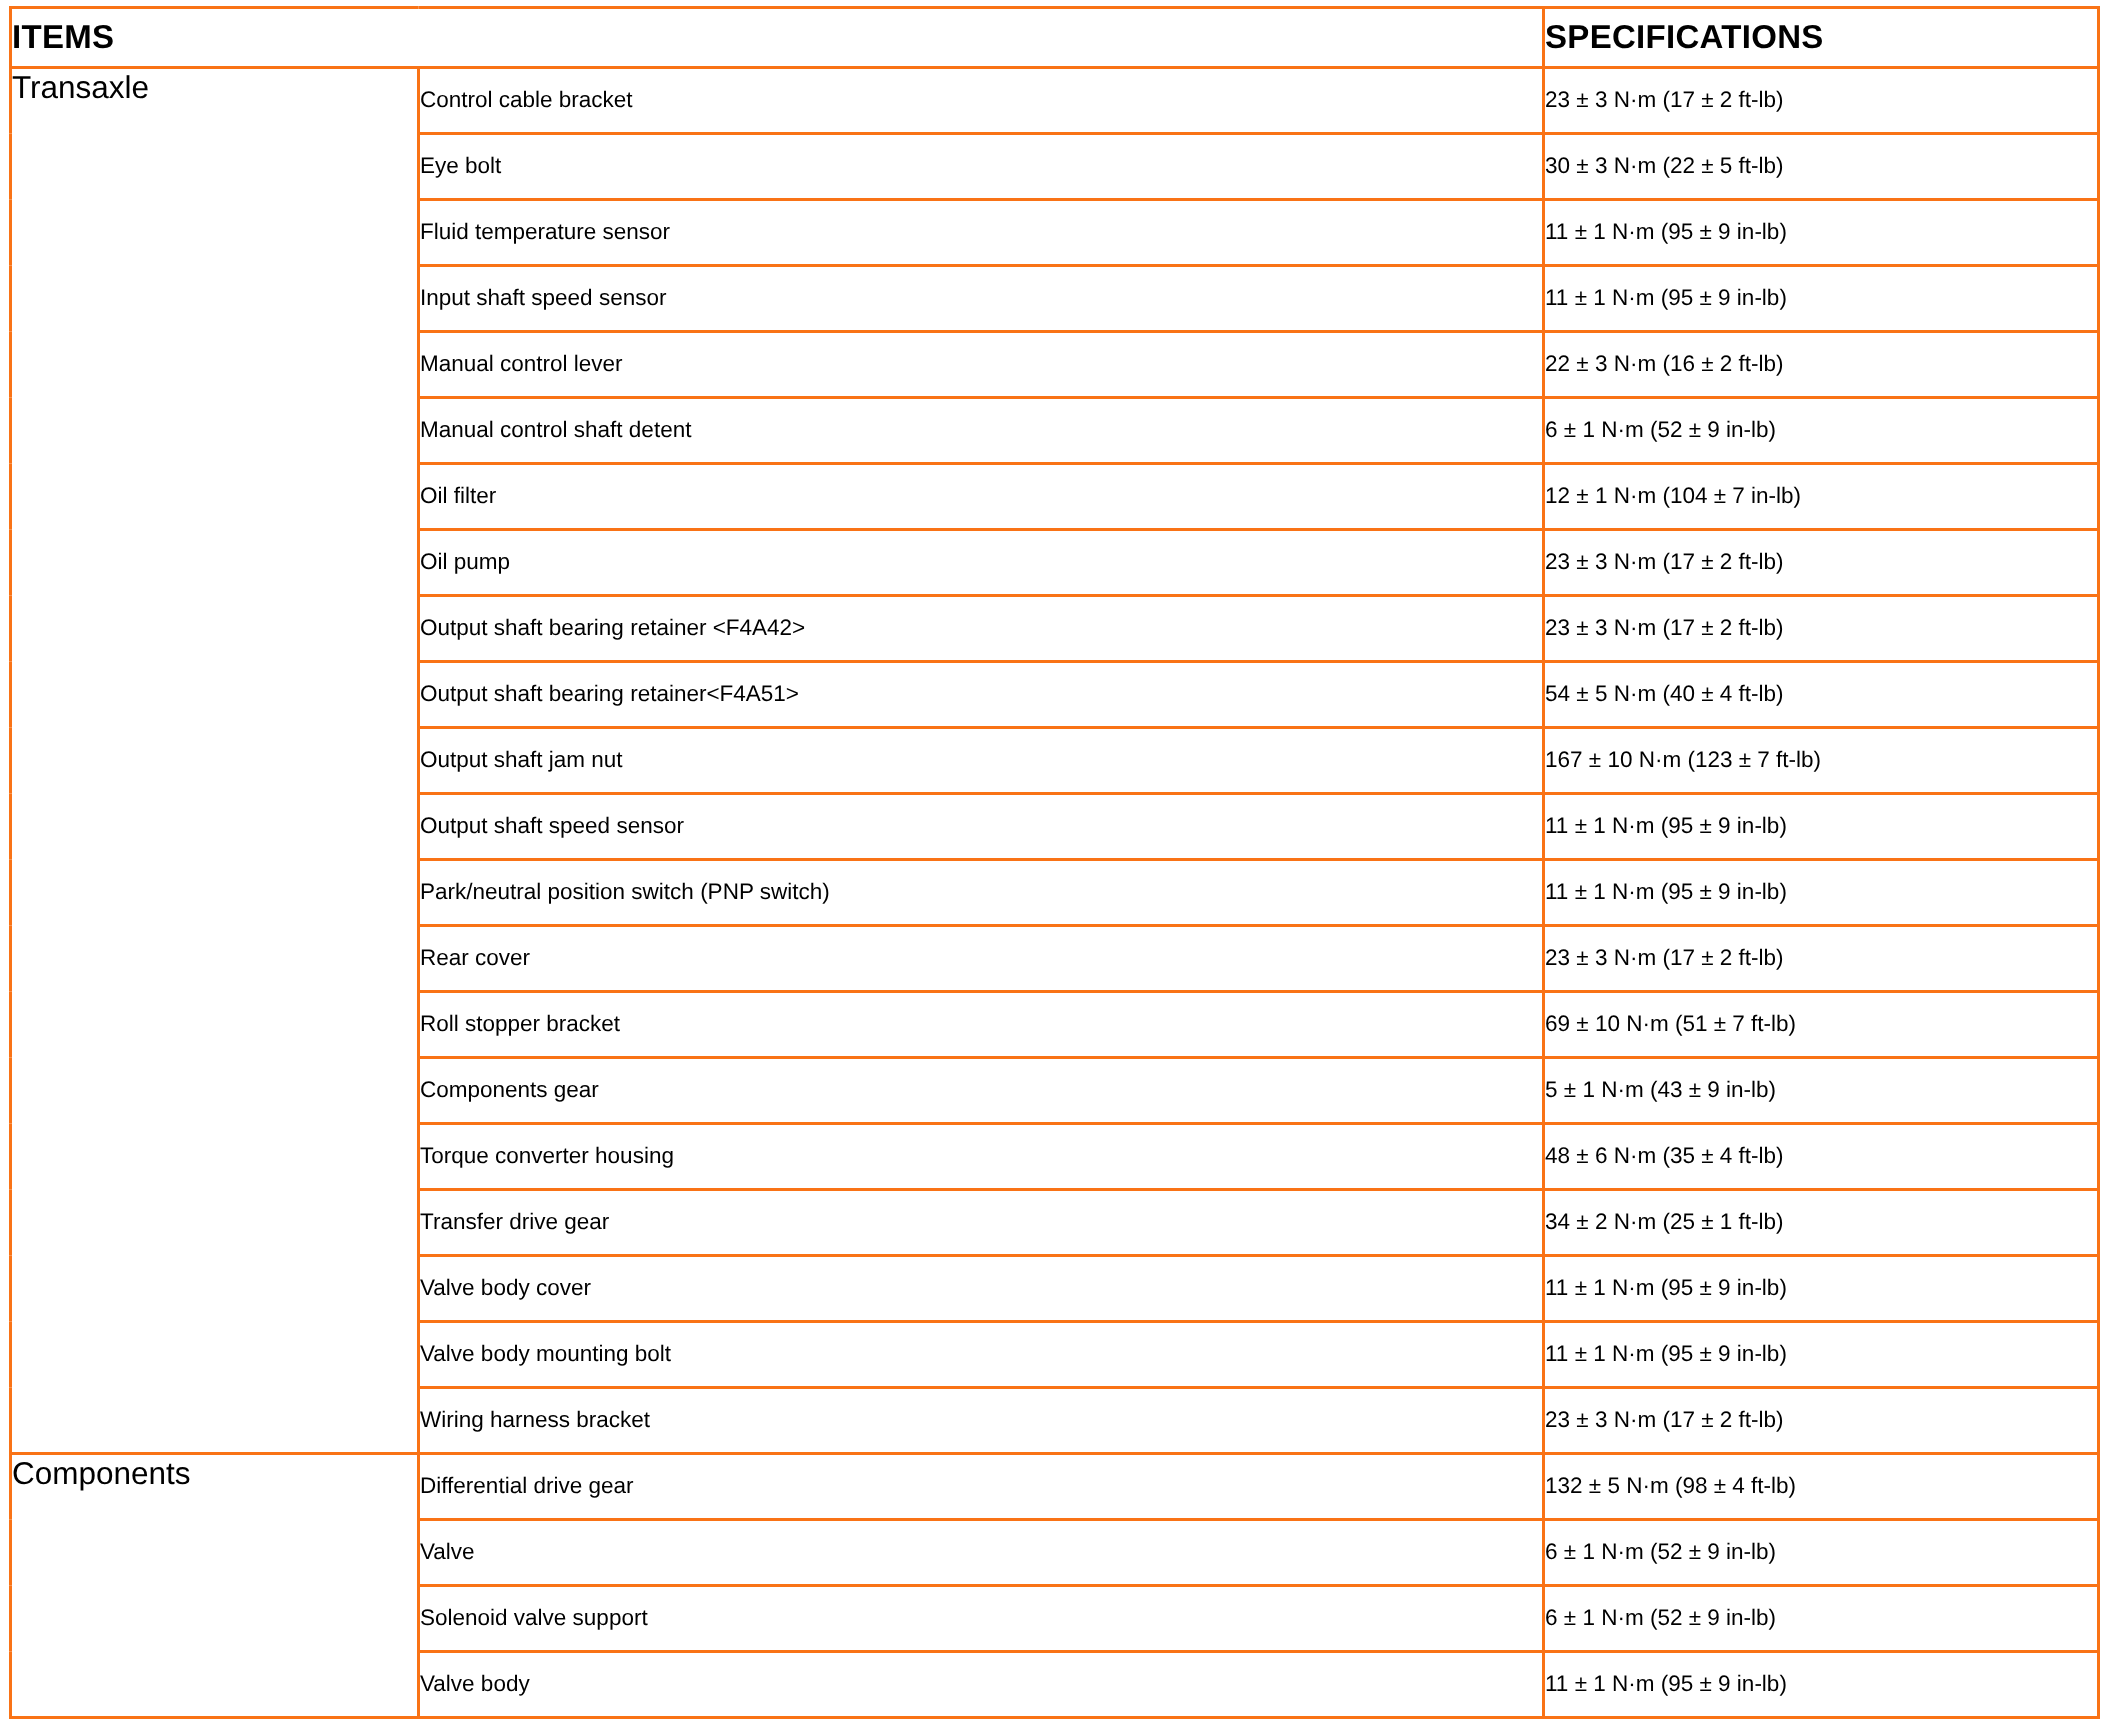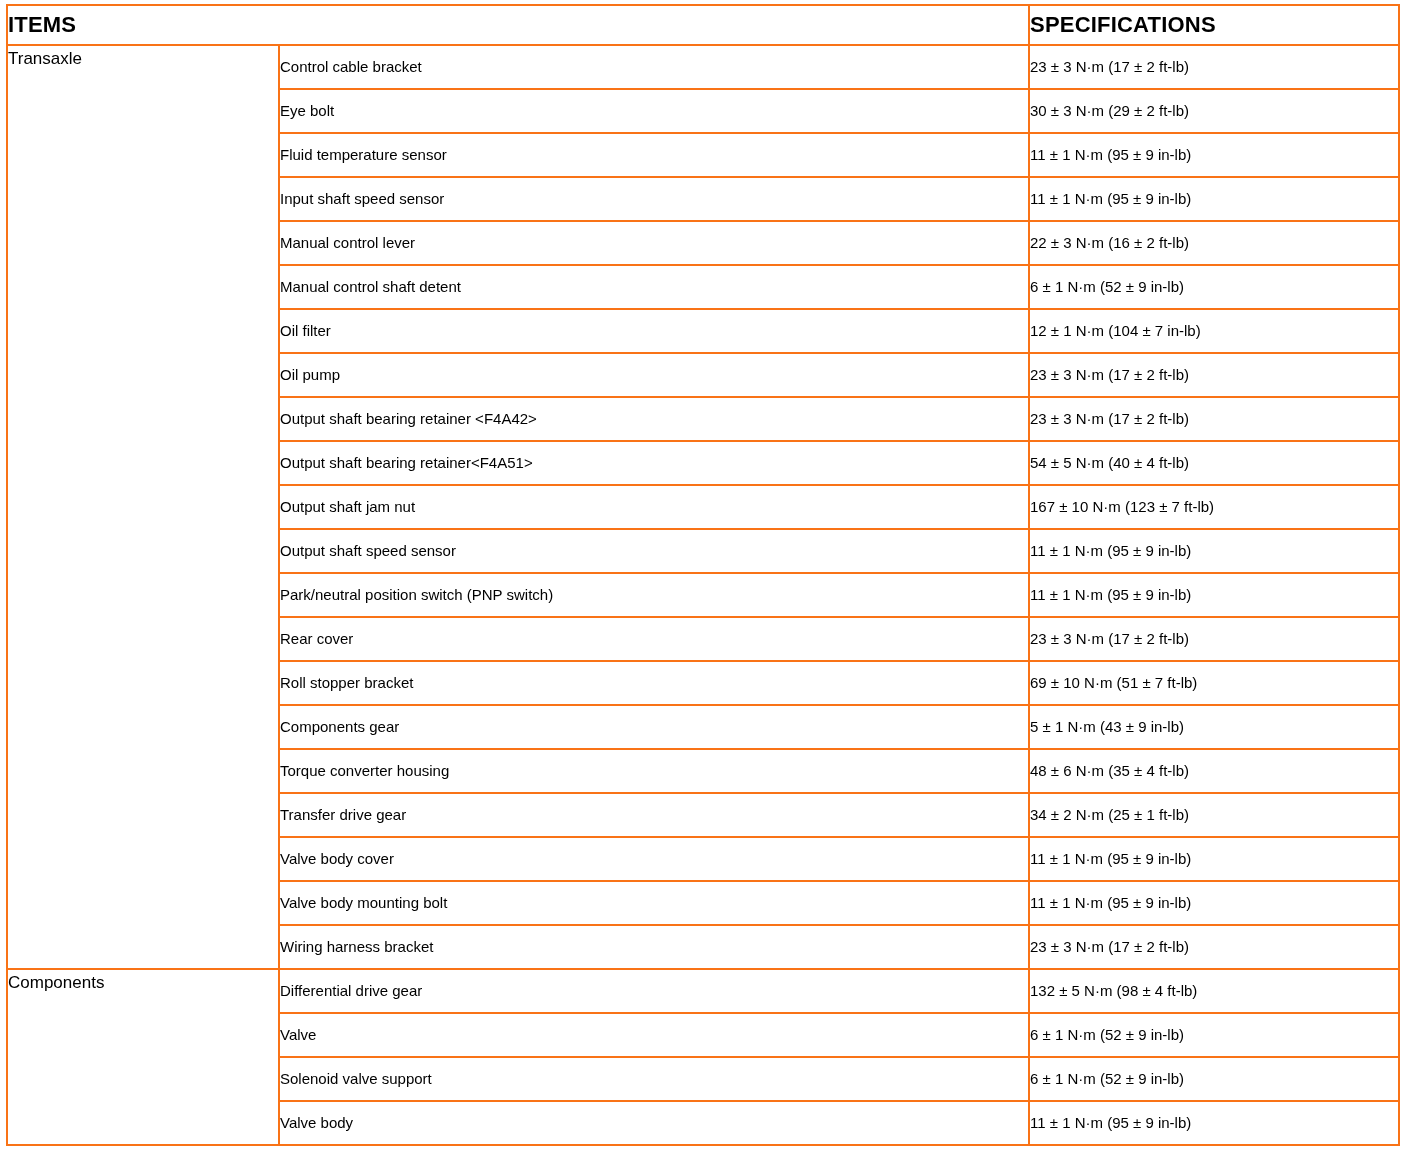--- a/index.html
+++ b/index.html
@@ -40,21 +40,21 @@
   }
   .cell {
     font-size: 15px;
     height: 42px;
     line-height: 42px;
     padding-left: 9px;
     white-space: nowrap;
     overflow: hidden;
   }
   .group-cell {
-    font-size: 17px;
+    font-size: 21px;
     padding: 8px 0 0 9px;
     line-height: 26px;
   }
   .thick-top { border-top-width: 3px; }
   .nowrap { white-space: nowrap; }
 </style>
 </head>
 <body>
 
 <table class="spec-table">
@@ -70,21 +70,21 @@
     </tr>
   </thead>
   <tbody id="table-body">
       <tr>
         <td class="group-cell" rowspan="21">Transaxle</td>
         <td class="cell">Control cable bracket</td>
         <td class="cell nowrap">23 ± 3 N·m (17 ± 2 ft-lb)</td>
       </tr>
       <tr>
         <td class="cell">Eye bolt</td>
-        <td class="cell nowrap">30 ± 3 N·m (29 ± 2 ft-lb)</td>
+        <td class="cell nowrap">30 ± 3 N·m (22 ± 5 ft-lb)</td>
       </tr>
       <tr>
         <td class="cell">Fluid temperature sensor</td>
         <td class="cell nowrap">11 ± 1 N·m (95 ± 9 in-lb)</td>
       </tr>
       <tr>
         <td class="cell">Input shaft speed sensor</td>
         <td class="cell nowrap">11 ± 1 N·m (95 ± 9 in-lb)</td>
       </tr>
       <tr>

